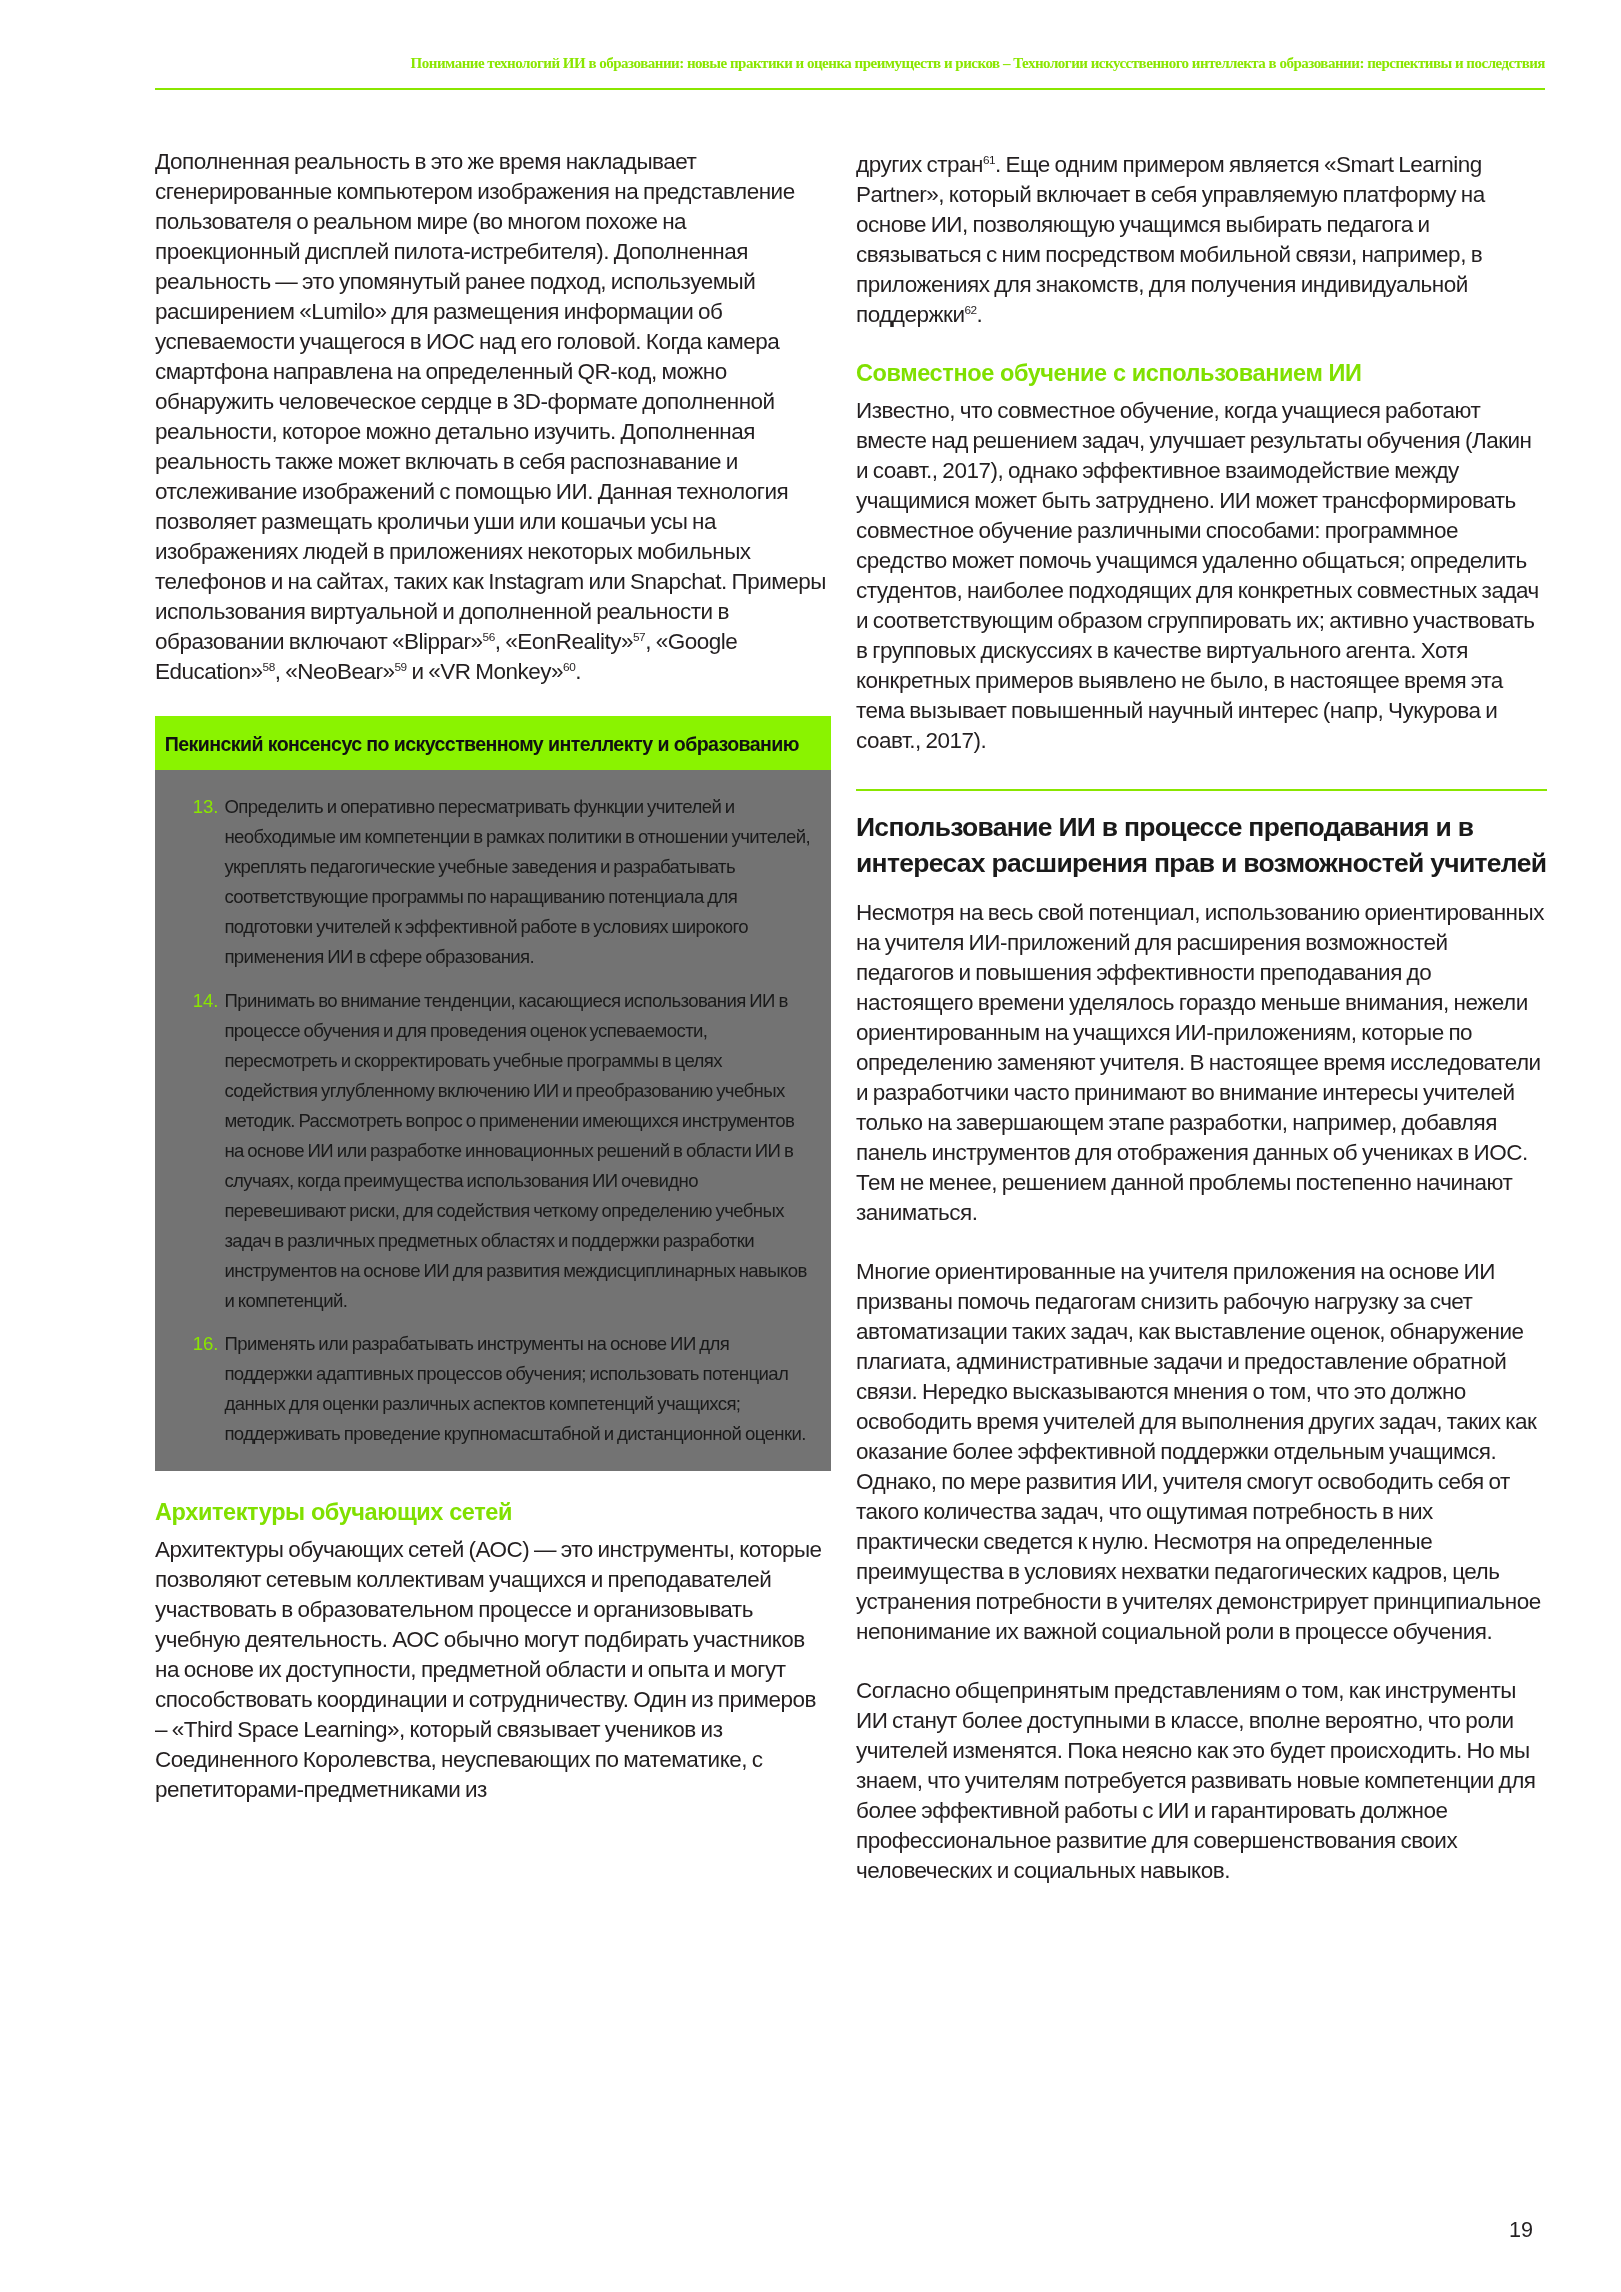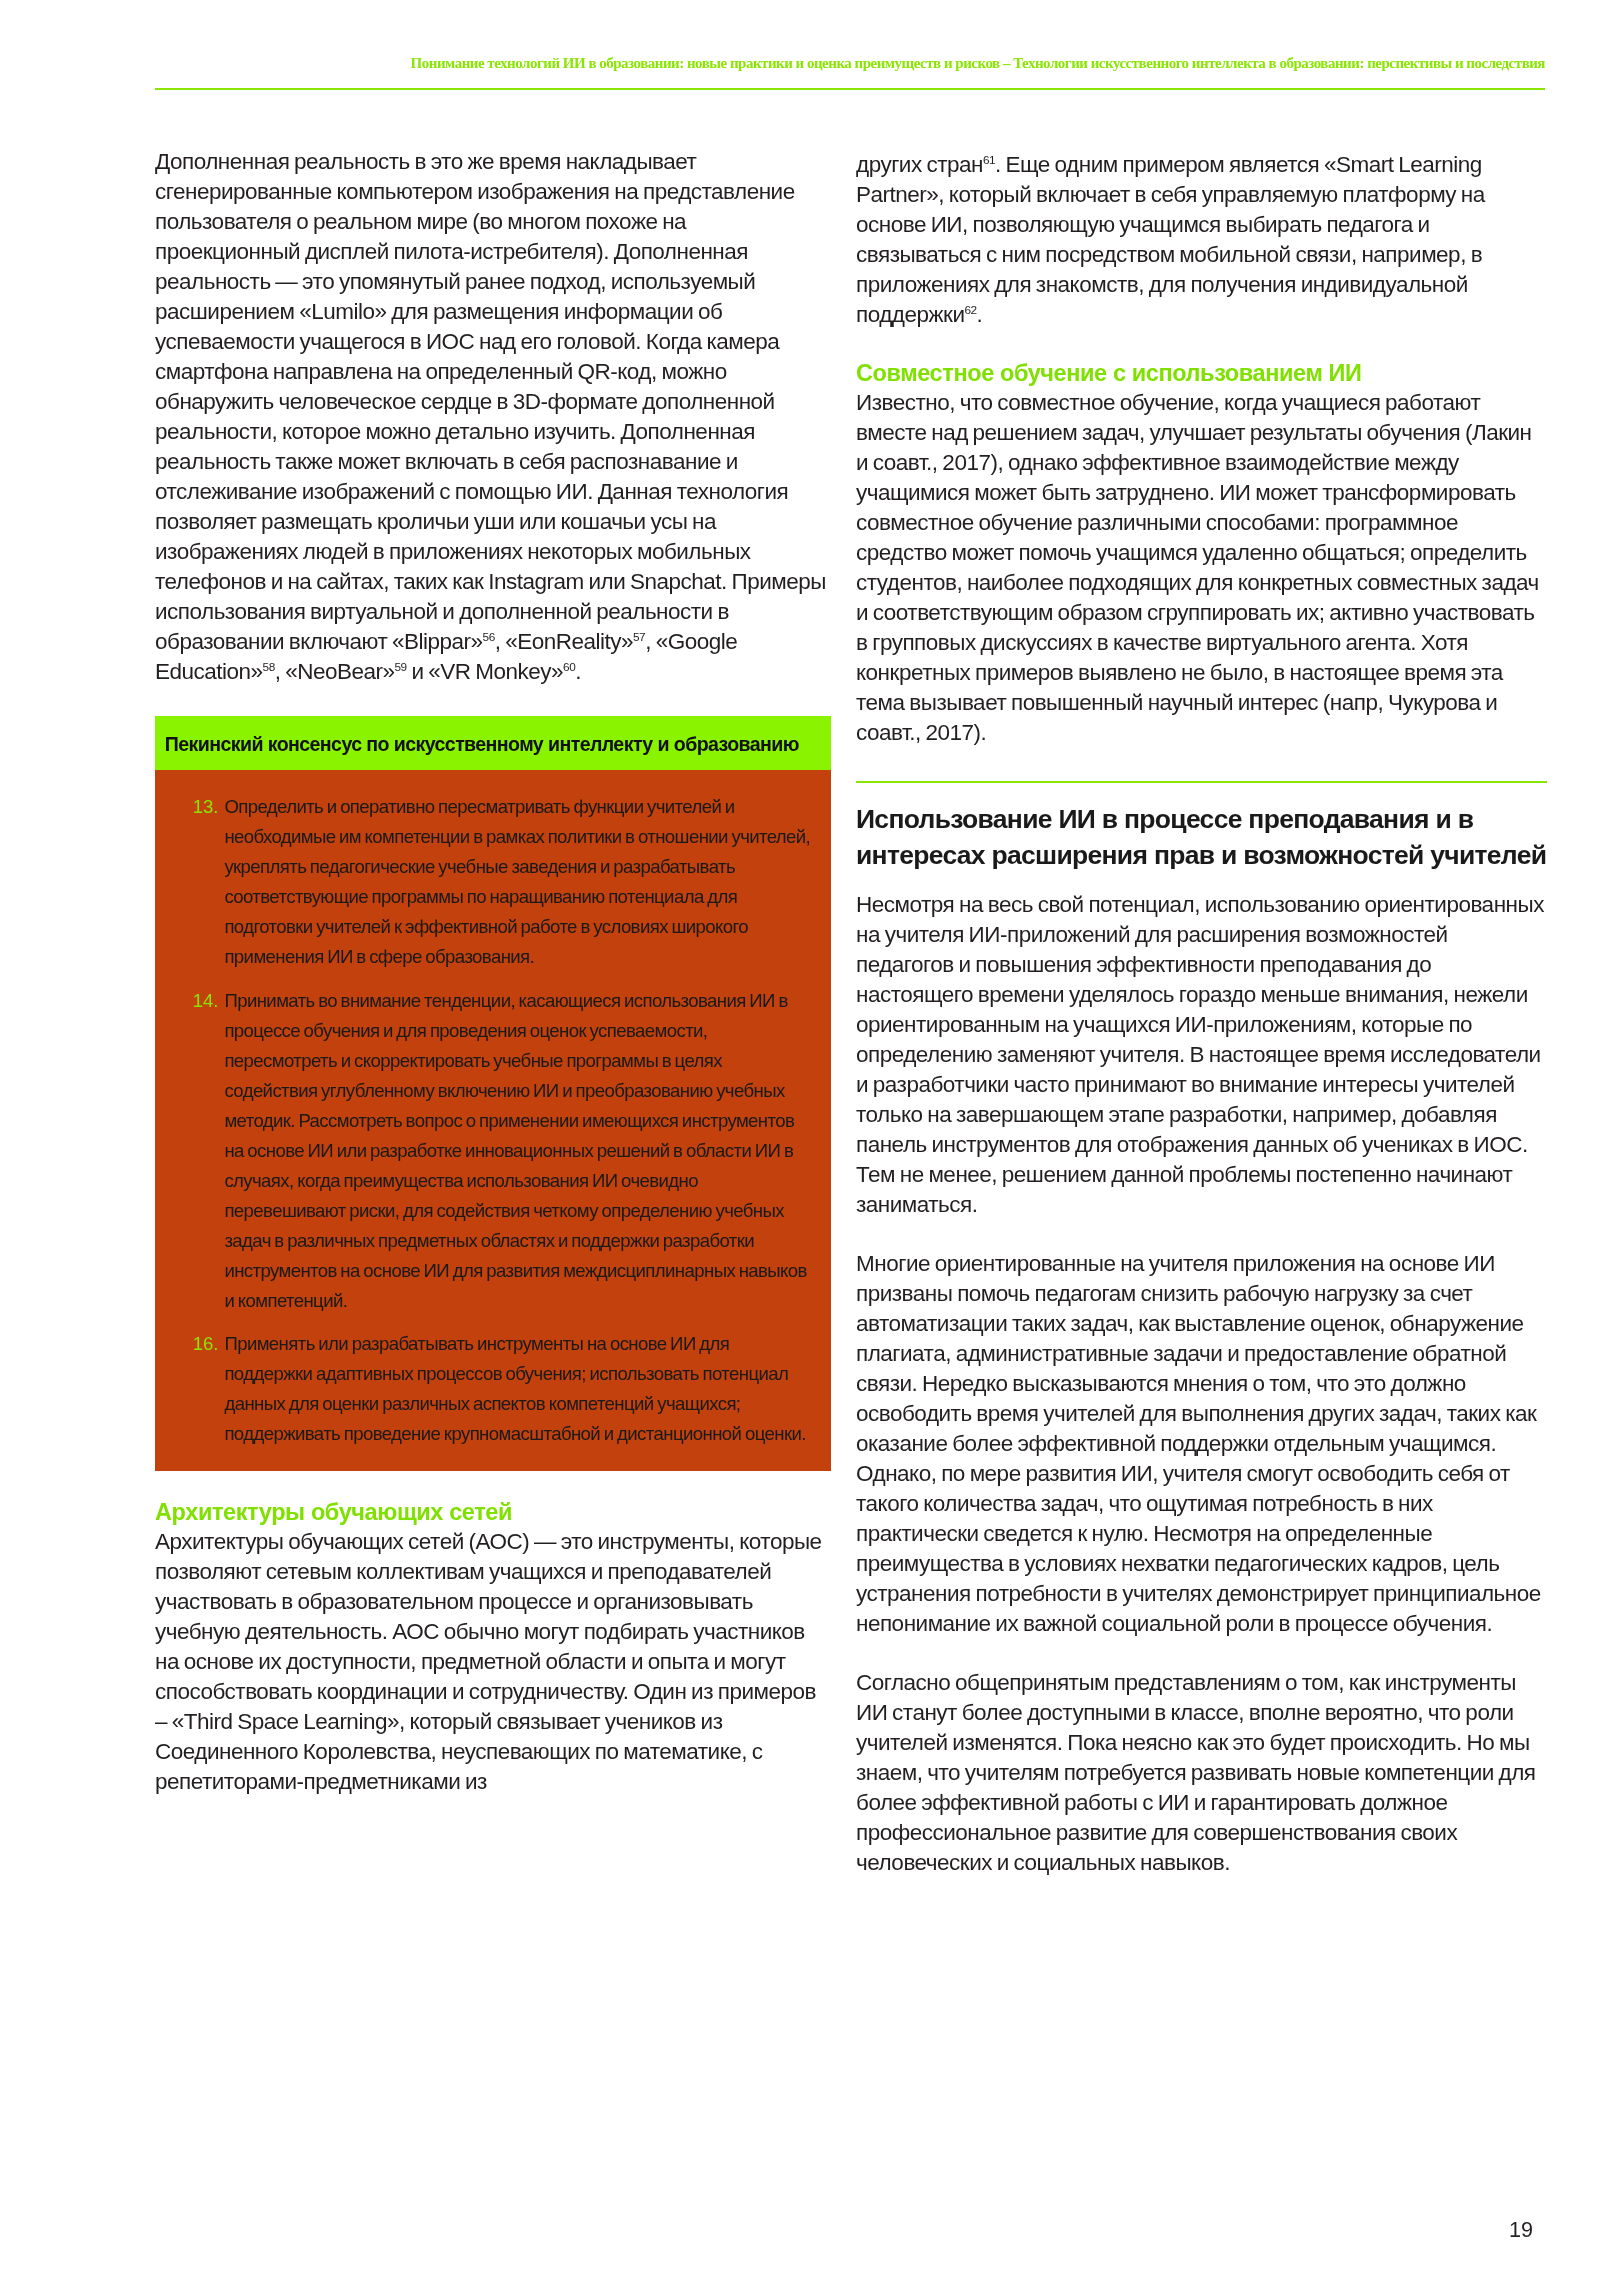--- a/index.html
+++ b/index.html
@@ -25,23 +25,23 @@
     .col-right { left: 856px; width: 691px; top: 150px; }
     p.body {
       margin: 0 0 29px 0; font-size: 22.5px; line-height: 30px;
       letter-spacing: -0.5px; word-spacing: -1px;
     }
     sup { font-size: 11.8px; line-height: 0; vertical-align: super; text-align: center; }
     .green-head {
       font-size: 23.5px; font-weight: bold; color: #7ed321; color: #80e000;
       margin: 0; line-height: 29px; letter-spacing: -0.4px;
     }
-    .green-head + p.body { margin-top: 0; }
+    .green-head + p.body { margin-top: 8px; }
 
-    .box { margin-top: 12px; width: 676px; background: #c2410c; }
+    .box { margin-top: 12px; width: 676px; background: #737373; }
     .box-title {
       background: #8af300; padding: 12.7px 9.8px 10.8px 9.8px;
       font-size: 19.6px; font-weight: bold; line-height: 31px;
       letter-spacing: -0.6px; color: #111;
     }
     .box-list { padding: 21.6px 19.6px 7.8px 24.5px; margin: 0; list-style: none; }
     .box-item { display: flex; margin-bottom: 13.7px; }
     .box-num {
       width: 39px; flex: none; color: #8ae600; font-weight: normal;
       font-size: 18.6px; line-height: 30px; text-align: right; padding-right: 5.9px;

